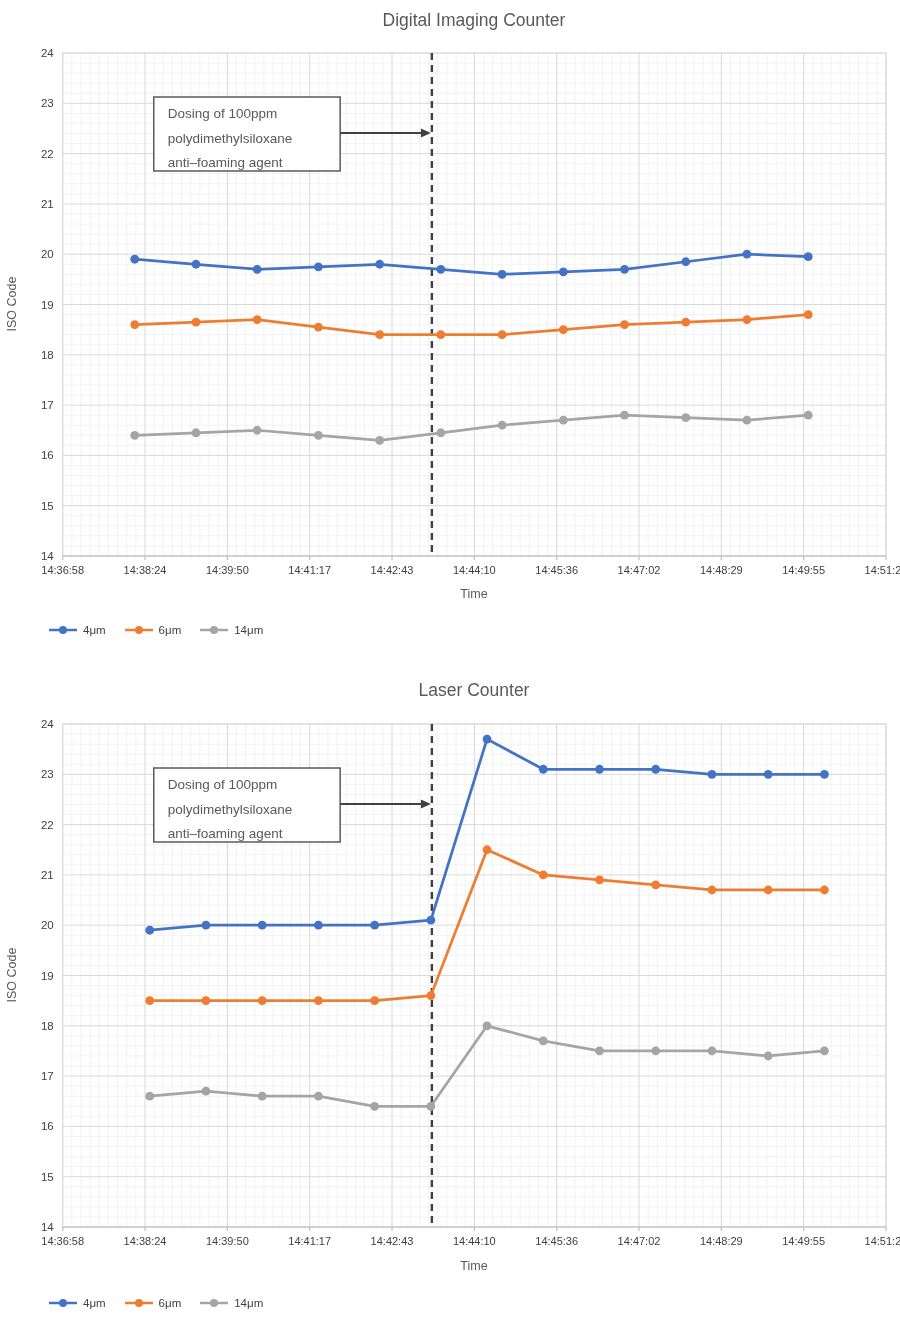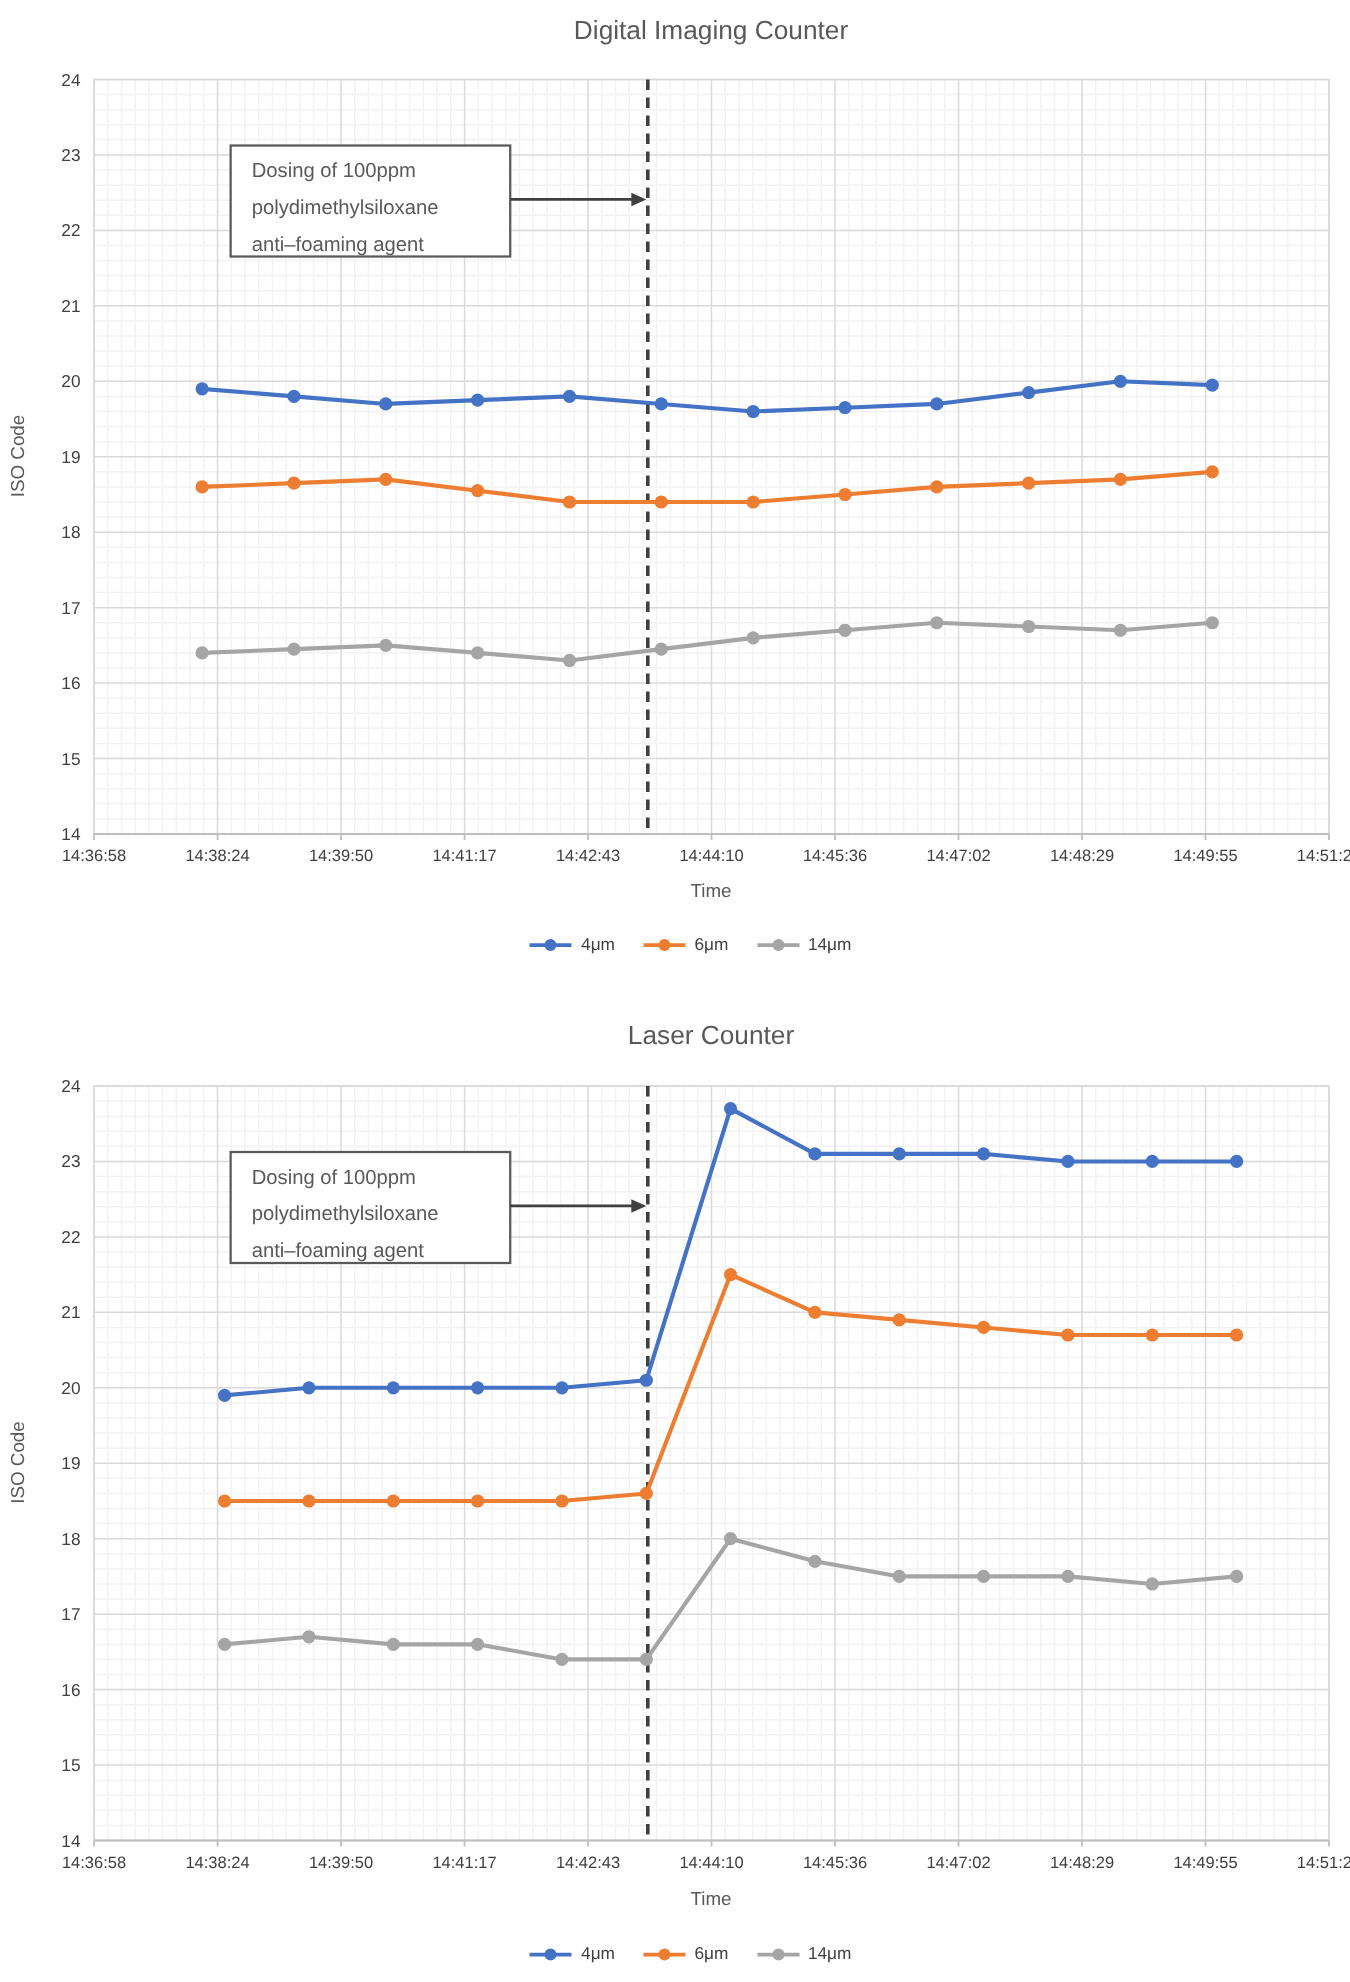--- a/index.html
+++ b/index.html
@@ -3,21 +3,21 @@
 <meta charset="utf-8">
 <style>
   html,body{margin:0;padding:0;background:#ffffff;}
   body{width:900px;height:1321px;position:relative;font-family:"Liberation Sans",sans-serif;overflow:hidden;}
   .chart-block{position:absolute;left:0;width:900px;background:#fff;}
   #chart0{top:0;height:661px;}
   #chart1{top:661px;height:660px;}
   .chart-block svg.plot{position:absolute;left:0;top:0;}
   .chart-title{font-size:17.5px;fill:#595959;}
   .axis-title{font-size:12.5px;fill:#595959;}
-  .legend{position:absolute;left:48px;width:824px;display:flex;justify-content:center;align-items:center;gap:18px;}
+  .legend{position:absolute;left:48px;width:824px;display:flex;justify-content:flex-start;align-items:center;gap:18px;}
   #chart0 .legend{top:624px;}
   #chart1 .legend{top:636px;}
   .legend-item{display:flex;align-items:center;gap:5px;font-size:11.5px;color:#404040;}
   .legend-item svg{display:block;}
 </style>
 </head>
 <body>
 
 <section class="chart-block" id="chart0">
   <svg class="plot" width="900" height="661" viewBox="0 0 900 661">

